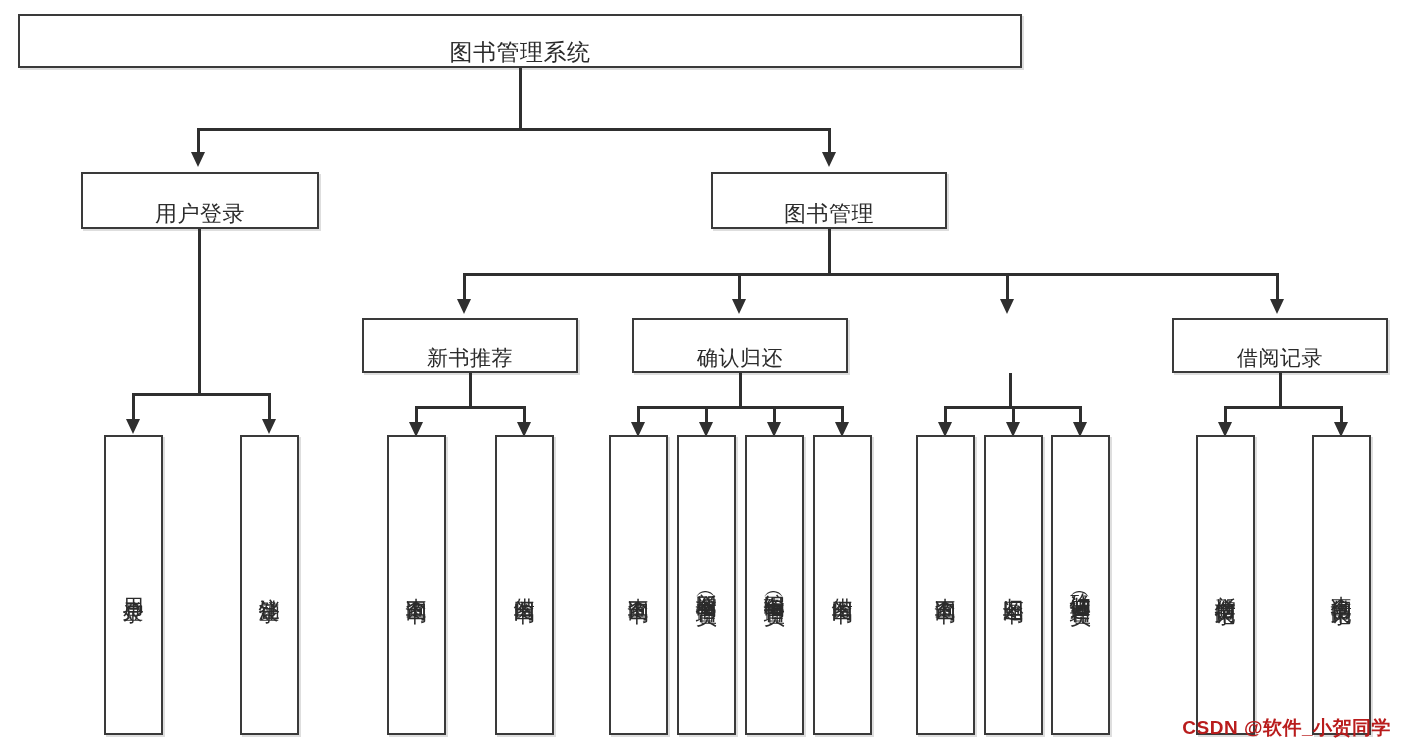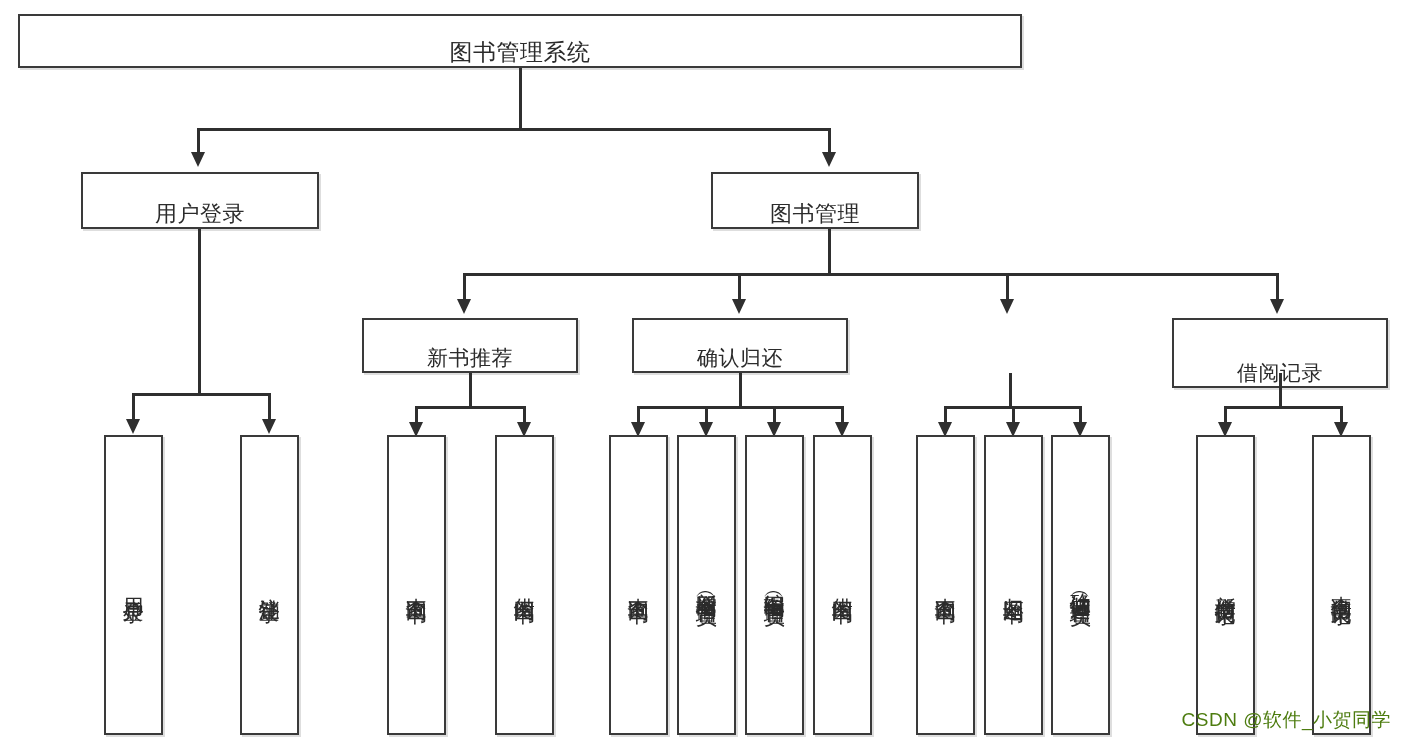--- a/index.html
+++ b/index.html
@@ -60,26 +60,27 @@
     position:absolute;
     width:0;height:0;
     border-left:7px solid transparent;
     border-right:7px solid transparent;
     border-top:15px solid #2f2f2f;
   }
   
   #watermark{
     position:absolute;
     right:14px;
-    bottom:14px;
+    bottom:6px;
     font-size:19px;
-    color:#4d7c0f;
+    color:#b91c1c;
     letter-spacing:0.5px;
     white-space:nowrap;
     pointer-events:none;
+    font-weight:bold;
   }
 </style>
 </head>
 <body>
 
 <div id="canvas">
 
   <div class="node root" style="left:18px;top:14px;width:1004px;height:54px;">
     <span class="label">图书管理系统</span>
   </div>
@@ -91,21 +92,21 @@
   <div class="line vline" style="left:197px;top:128px;width:2.5px;height:26px;"></div>
   <div class="arrow" style="left:191px;top:152px;"></div>
 
   <div class="line vline" style="left:828px;top:128px;width:2.5px;height:26px;"></div>
   <div class="arrow" style="left:822px;top:152px;"></div>
 
   <div class="node lvl1" style="left:81px;top:172px;width:238px;height:57px;">
     <span class="label">用户登录</span>
   </div>
 
-  <div class="node lvl1" style="left:711px;top:172px;width:208px;height:57px;">
+  <div class="node lvl1" style="left:711px;top:172px;width:236px;height:57px;">
     <span class="label">图书管理</span>
   </div>
 
   <div class="line vline" style="left:198px;top:229px;width:2.5px;height:166px;"></div>
   <div class="line hline" style="left:132px;top:393px;width:136px;height:2.5px;"></div>
   <div class="line vline" style="left:132px;top:393px;width:2.5px;height:28px;"></div>
   <div class="arrow" style="left:126px;top:419px;"></div>
   <div class="line vline" style="left:268px;top:393px;width:2.5px;height:28px;"></div>
   <div class="arrow" style="left:262px;top:419px;"></div>
 
@@ -123,21 +124,21 @@
 
   <div class="line vline" style="left:1276px;top:273px;width:2.5px;height:28px;"></div>
   <div class="arrow" style="left:1270px;top:299px;"></div>
 
   <div class="node lvl2" style="left:362px;top:318px;width:216px;height:55px;">
     <span class="label">新书推荐</span>
   </div>
   <div class="node lvl2" style="left:632px;top:318px;width:216px;height:55px;">
     <span class="label">确认归还</span>
   </div>
-  <div class="node lvl2" style="left:1172px;top:318px;width:216px;height:70px;">
+  <div class="node lvl2" style="left:1172px;top:318px;width:216px;height:55px;">
     <span class="label">借阅记录</span>
   </div>
 
   <div class="line vline" style="left:469px;top:373px;width:2.5px;height:35px;"></div>
   <div class="line hline" style="left:415px;top:406px;width:110px;height:2.5px;"></div>
   <div class="line vline" style="left:415px;top:406px;width:2.5px;height:18px;"></div>
   <div class="arrow" style="left:409px;top:422px;"></div>
   <div class="line vline" style="left:523px;top:406px;width:2.5px;height:18px;"></div>
   <div class="arrow" style="left:517px;top:422px;"></div>
 

